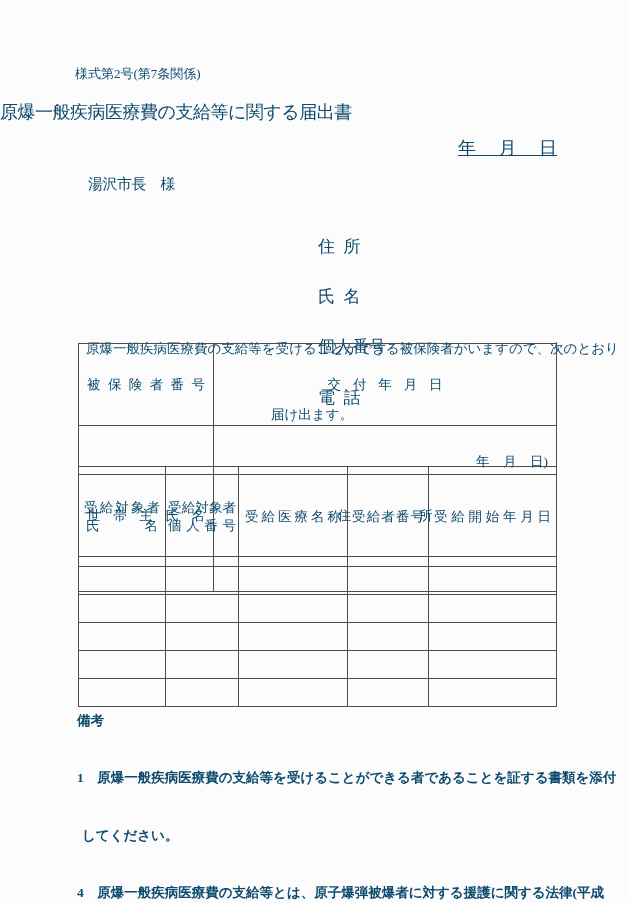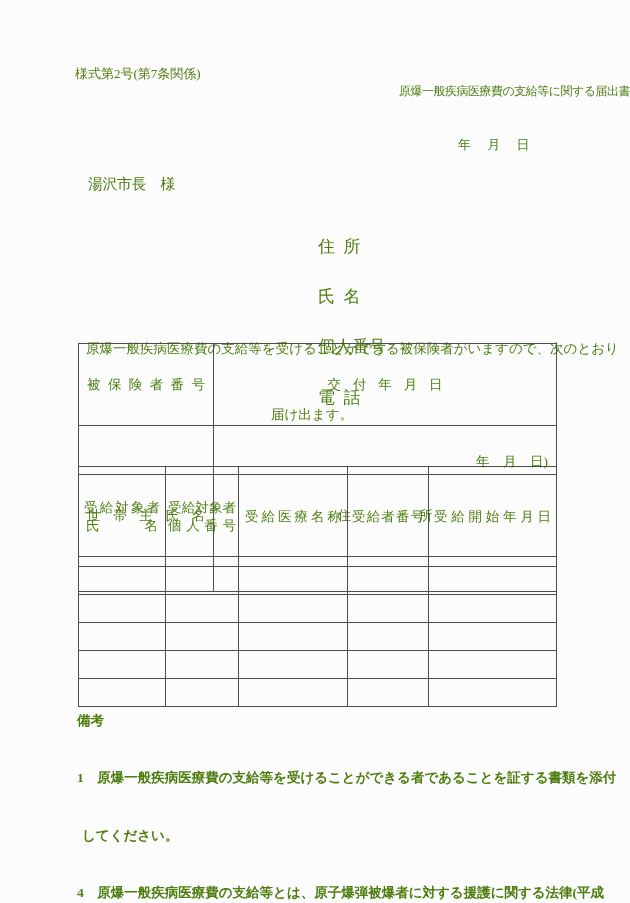--- a/index.html
+++ b/index.html
@@ -1,23 +1,23 @@
 <!DOCTYPE html>
 <html><head>
 <meta charset="utf-8">
 <style>
   html,body{margin:0;padding:0;background:#fcfcfc;}
   .page{
     position:relative;width:630px;height:903px;background:#fcfcfc;overflow:hidden;
-    font-family:"Liberation Serif","DejaVu Serif",serif;color:#4d7c0f;font-size:13.5px;
+    font-family:"Liberation Serif","DejaVu Serif",serif;color:#0c4a6e;font-size:13.5px;
   }
   .abs{position:absolute;white-space:pre;}
   .form-number{left:75px;top:65px;font-size:13px;}
-  .doc-title{left:0;right:0;top:83px;text-align:right;font-size:12px;letter-spacing:-0.5px;white-space:pre;}
-  .date-line{left:458px;top:136px;font-size:13px;}
+  .doc-title{left:0;right:0;top:100px;text-align:left;font-size:18px;letter-spacing:-0.5px;white-space:pre;}
+  .date-line{left:458px;top:136px;font-size:18px;text-decoration:underline;}
   .addressee{left:88px;top:175px;font-size:15px;letter-spacing:-0.5px;}
   .submitter{left:318px;top:205px;font-size:17px;line-height:16.8px;}
   .submitter div{white-space:pre;}
   .body-par{left:62px;top:294px;width:500px;line-height:22px;}
   .body-par .l1{text-indent:24px;white-space:pre;}
   .body-par .l2{white-space:pre;text-align:center;}
 
   table{border-collapse:collapse;table-layout:fixed;}
   td,th{border:1px solid #4d4d4d;font-weight:normal;vertical-align:middle;padding:0;overflow:hidden;}
   .tableA{left:78px;top:343px;width:478px;}

